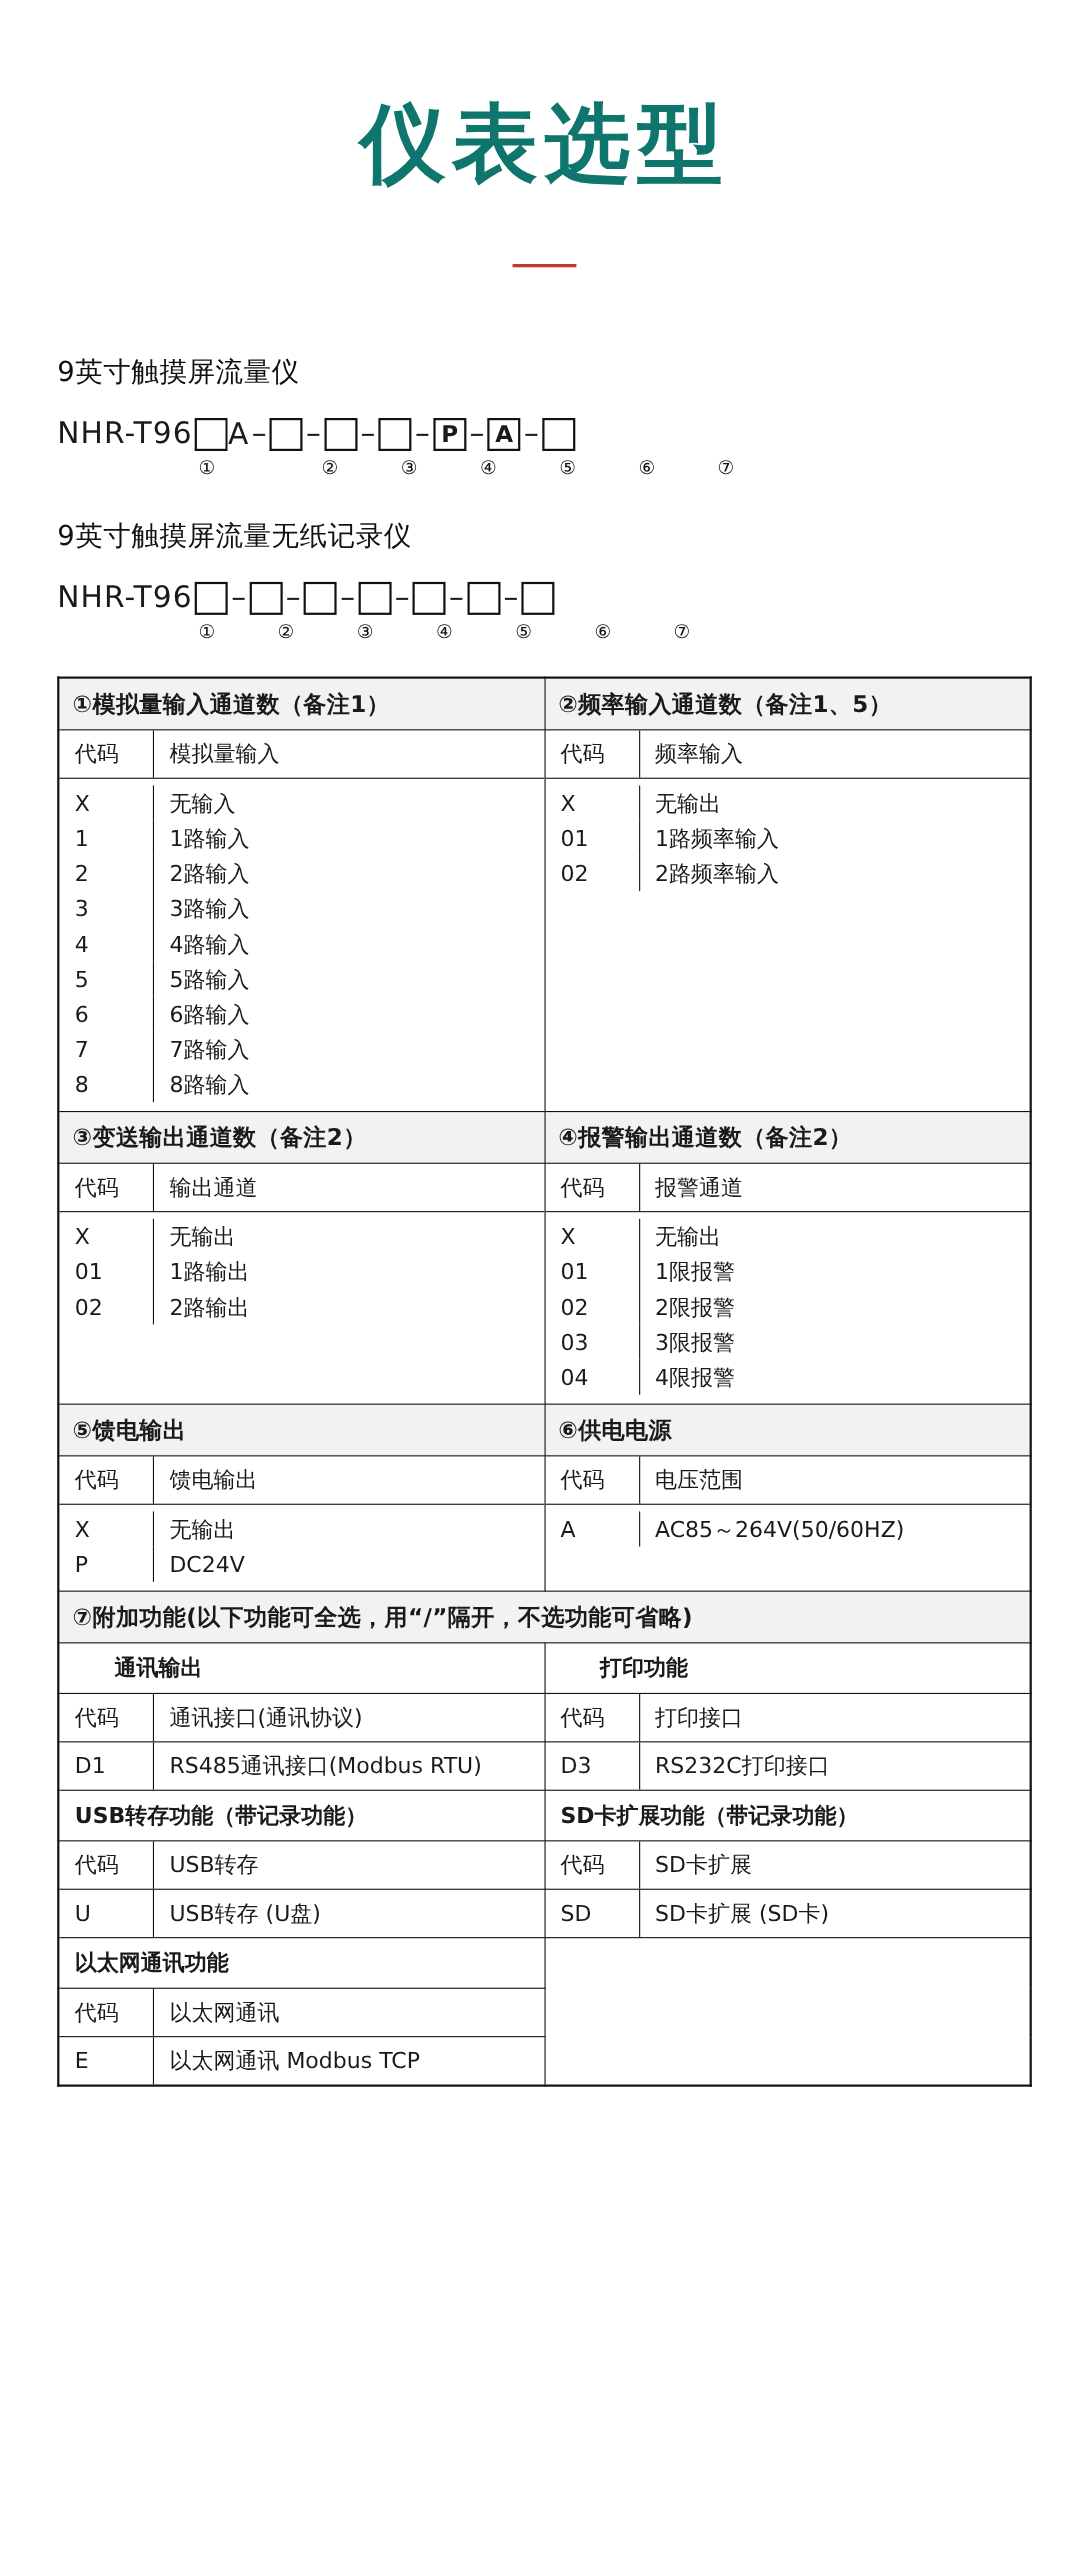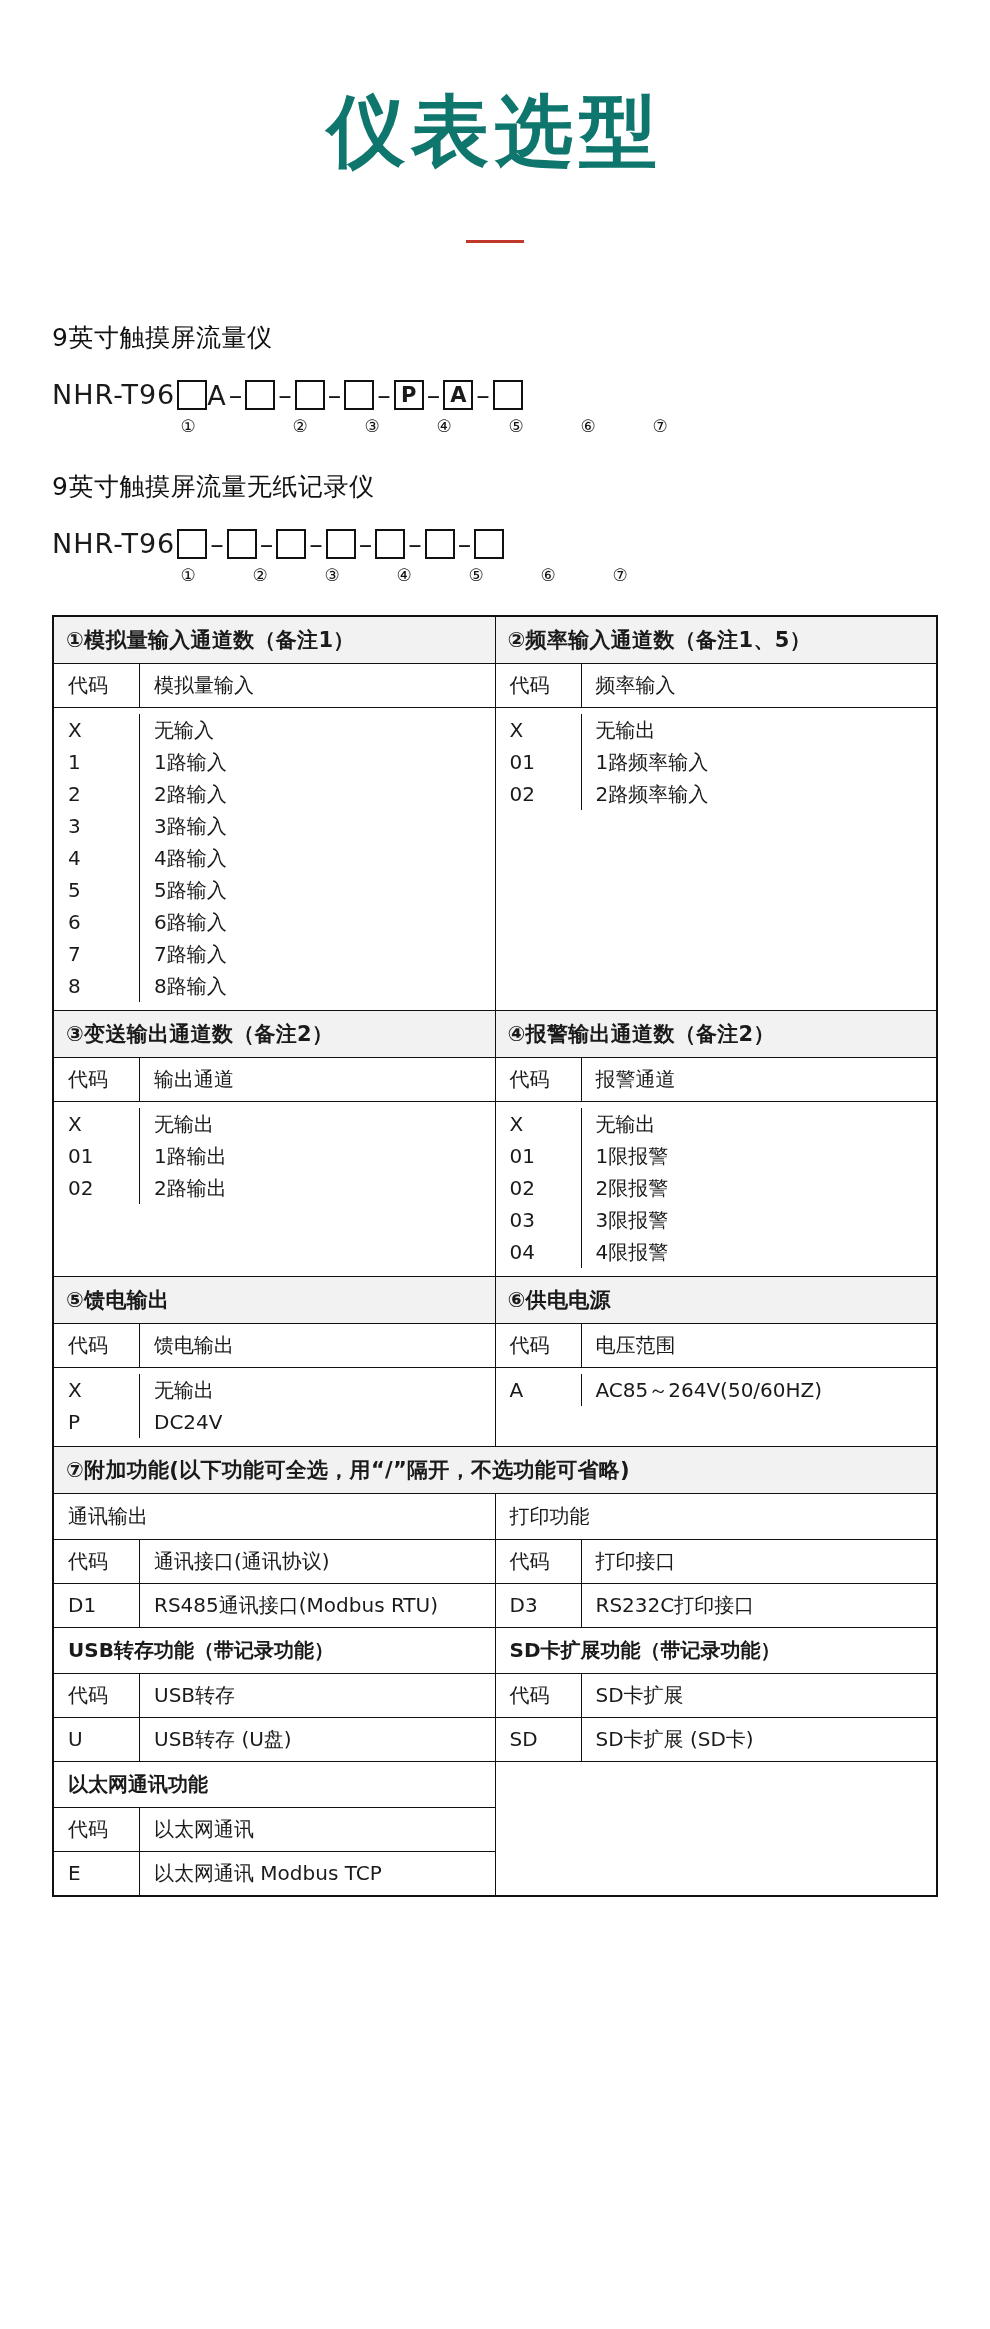--- a/index.html
+++ b/index.html
@@ -115,21 +115,21 @@
   .kv-body { padding: 6px 0 8px 0; }
   .kv-head .k, .kv-head .v { padding-top: 6px; padding-bottom: 6px; }
   .kv-rows .kv { line-height: 32px; }
   .half { width: 50%; }
 
   .plain-row {
     font-size: 20px;
     padding: 9px 14px;
     font-weight: 700;
   }
-  .plain-row.norm { font-weight: 400; }
+  .plain-row.norm { font-weight: 700; margin-left: 36px; }
 
   
   .notes {
     width: 886px;
     margin: 18px auto 0 auto;
     font-size: 17px;
     line-height: 28px;
     color: #111;
     padding-left: 46px;
   }

